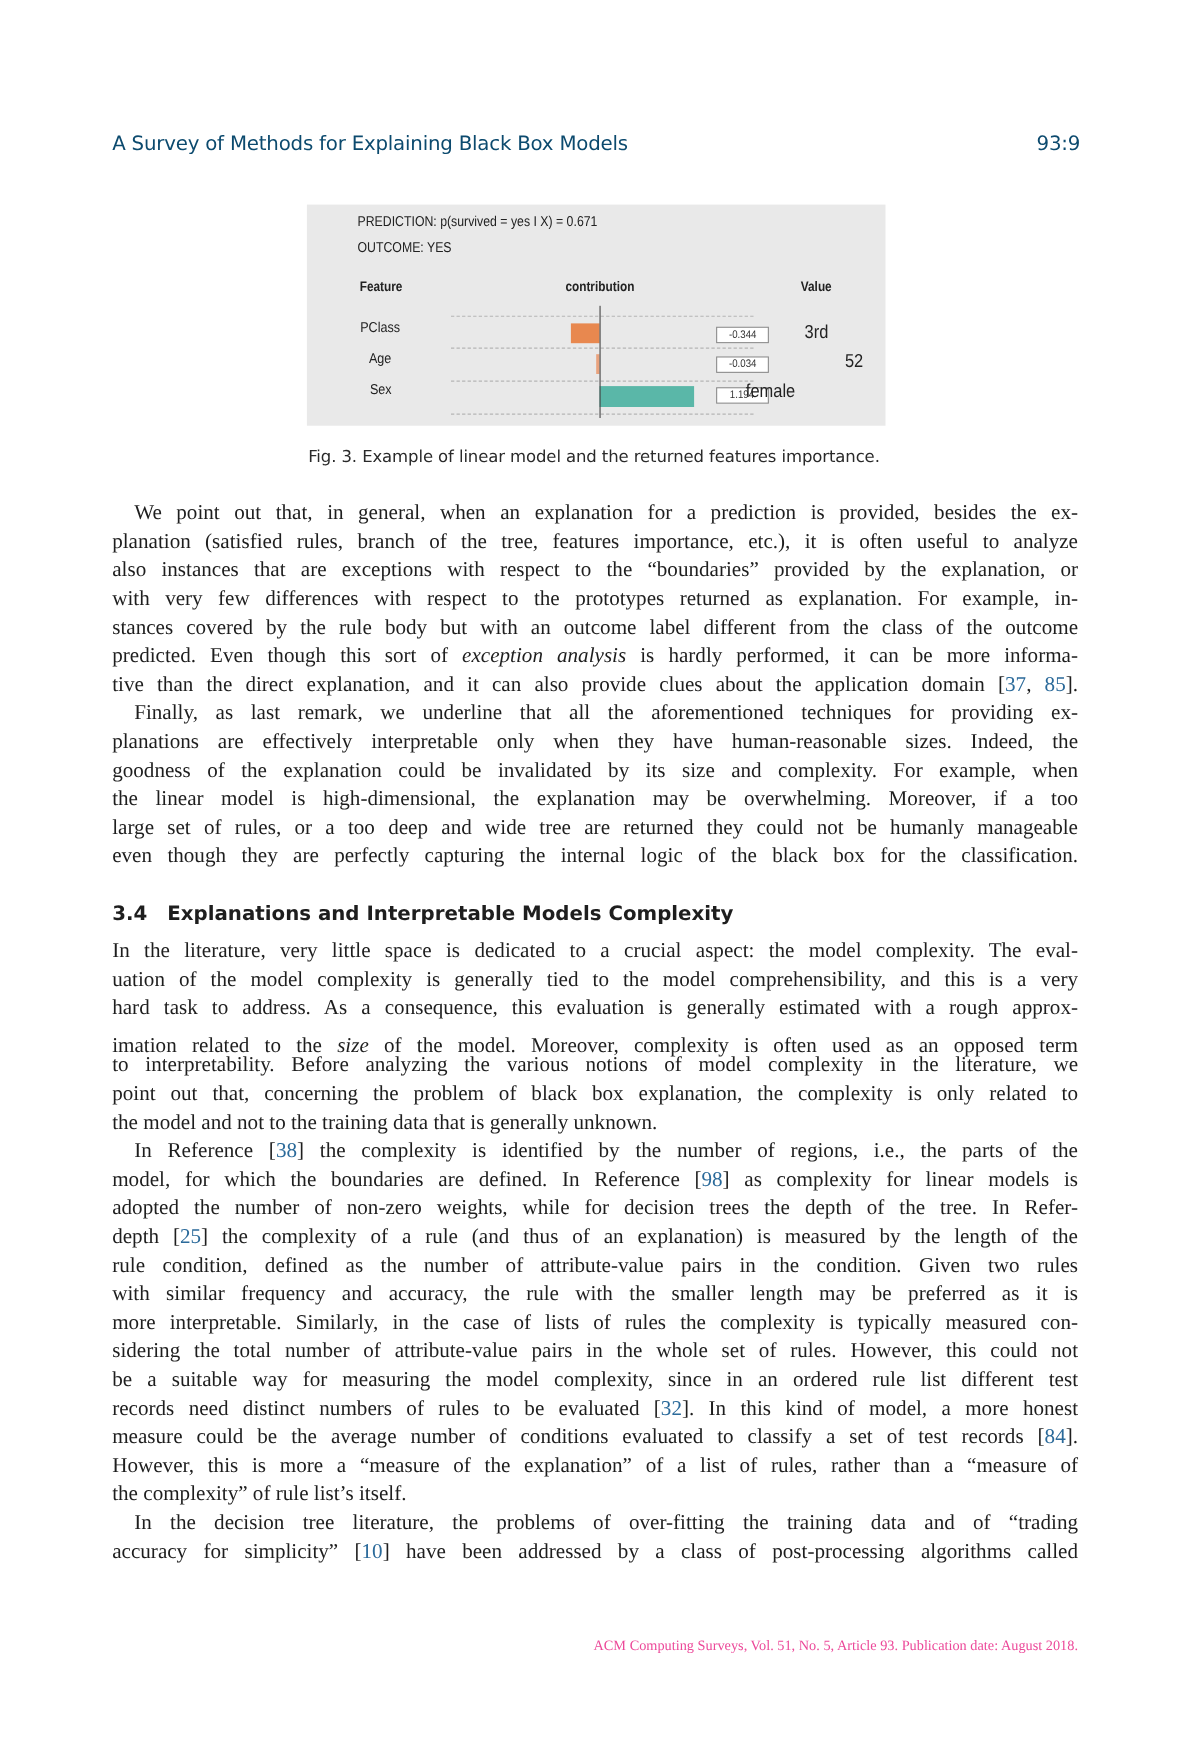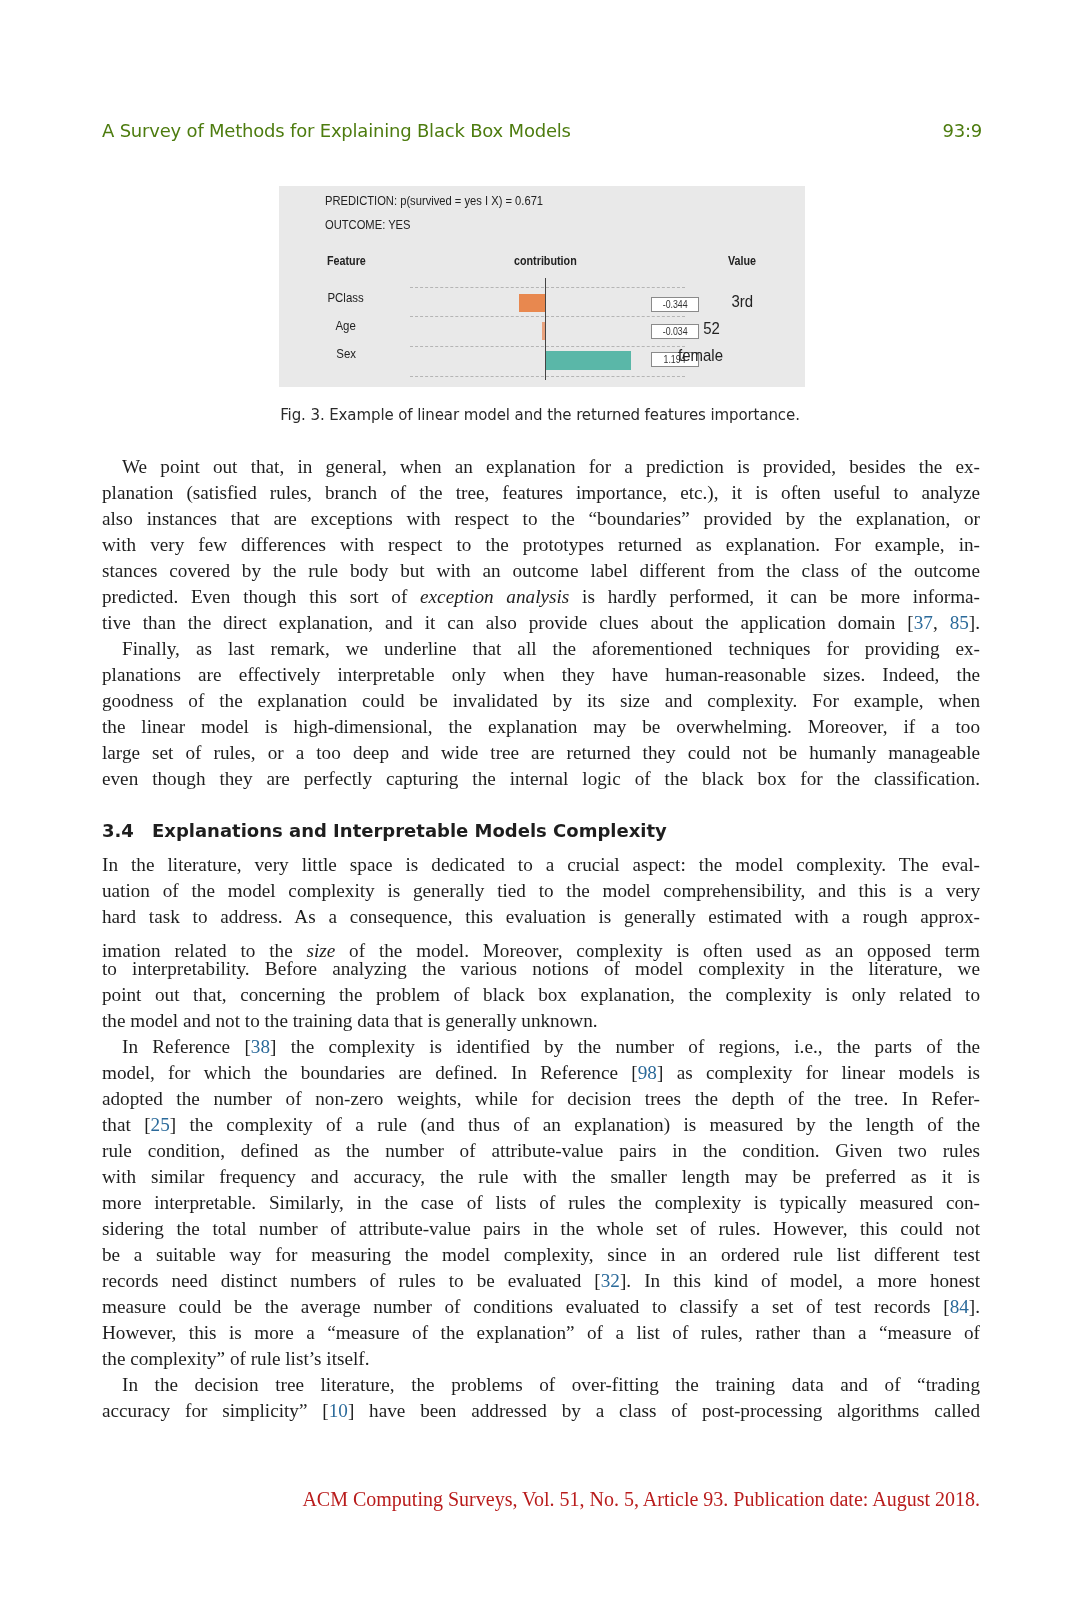--- a/index.html
+++ b/index.html
@@ -1,19 +1,19 @@
 <!DOCTYPE html>
 <html><head>
 <meta charset="utf-8">
 <style>
   html, body { margin: 0; padding: 0; background: #ffffff; }
   body { width: 1080px; height: 1600px; position: relative; overflow: hidden; color: #222; }
 
   #running-head { position: absolute; left: 102px; top: 120px; width: 880px; height: 26px;
-    font-family: "DejaVu Sans", sans-serif; font-size: 18px; color: #4d7c0f; letter-spacing: -0.2px; }
+    font-family: "DejaVu Sans", sans-serif; font-size: 18px; color: #0c4a6e; letter-spacing: -0.2px; }
   #running-head .title { position: absolute; left: 0; top: 0; }
   #running-head .pageno { position: absolute; right: 0; top: 0; }
 
   
   #figure { position: absolute; left: 279px; top: 186px; width: 526px; height: 201px; background: #e9e9e9; }
   .fig-text { position: absolute; font-family: "Liberation Sans", sans-serif; font-size: 13px; color: #222;
     transform: scaleX(0.86); transform-origin: left top; white-space: nowrap; }
   .fig-head { font-weight: bold; font-size: 12.5px; }
   .dash { position: absolute; left: 410px; width: 275px; height: 0; border-top: 1px dashed #b5b5b5; }
   .zero-axis { position: absolute; left: 545px; top: 278px; width: 1px; height: 102px; background: #444; }
@@ -34,21 +34,21 @@
     color: #1e1e1e; white-space: nowrap; text-align: justify; text-align-last: justify; height: 26px; line-height: 26px; }
   .line.last { text-align-last: left; }
   .line.indent { left: 122px; width: 858px; }
   .ref { color: #2b6a9a; }
   .it { font-style: italic; }
 
   #section-heading { position: absolute; left: 102px; top: 820px; font-family: "DejaVu Sans", sans-serif;
     font-weight: bold; font-size: 18px; color: #1e1e1e; }
   #section-heading .num { display: inline-block; width: 50px; }
 
-  #footer { position: absolute; right: 100px; top: 1488px; font-family: "Liberation Serif", serif; font-size: 20px; color: #b91c1c; }
+  #footer { position: absolute; right: 100px; top: 1488px; font-family: "Liberation Serif", serif; font-size: 13px; color: #ec4899; }
 </style>
 </head>
 <body>
 
 <div id="running-head">
   <span class="title">A Survey of Methods for Explaining Black Box Models</span>
   <span class="pageno">93:9</span>
 </div>
 
 <div id="figure"></div>
@@ -70,21 +70,21 @@
 
 <div class="feat" style="left:316px; top:290px;"><span>PClass</span></div>
 <div class="feat" style="left:316px; top:318px;"><span>Age</span></div>
 <div class="feat" style="left:316px; top:346px;"><span>Sex</span></div>
 
 <div class="valbox" style="top:297px;text-align:center;"><span>-0.344</span></div>
 <div class="valbox" style="top:324px;"><span>-0.034</span></div>
 <div class="valbox" style="top:352px;"><span>1.194</span></div>
 
 <div class="val" style="left:707px; top:292px;"><span>3rd</span></div>
-<div class="val" style="left:676px; top:319px;"><span>52</span></div>
+<div class="val" style="left:741px; top:319px;"><span>52</span></div>
 <div class="val" style="left:666px; top:346px;text-align:center;"><span>female</span></div>
 
 <div id="caption">Fig. 3.  Example of linear model and the returned features importance.</div>
 
 <div class="line indent" style="top:454px;">We point out that, in general, when an explanation for a prediction is provided, besides the ex-</div>
 <div class="line" style="top:480px;">planation (satisfied rules, branch of the tree, features importance, etc.), it is often useful to analyze</div>
 <div class="line" style="top:506px;">also instances that are exceptions with respect to the “boundaries” provided by the explanation, or</div>
 <div class="line" style="top:532px;">with very few differences with respect to the prototypes returned as explanation. For example, in-</div>
 <div class="line" style="top:558px;">stances covered by the rule body but with an outcome label different from the class of the outcome</div>
 <div class="line" style="top:584px;"><span>predicted. Even though this sort of </span><span class="it">exception analysis</span><span> is hardly performed, it can be more informa-</span></div>
@@ -105,21 +105,21 @@
 <div class="line" style="top:878px;">uation of the model complexity is generally tied to the model comprehensibility, and this is a very</div>
 <div class="line" style="top:904px;">hard task to address. As a consequence, this evaluation is generally estimated with a rough approx-</div>
 <div class="line" style="top:938px;"><span>imation related to the </span><span class="it">size</span><span> of the model. Moreover, complexity is often used as an opposed term</span></div>
 <div class="line" style="top:956px;">to interpretability. Before analyzing the various notions of model complexity in the literature, we</div>
 <div class="line" style="top:982px;">point out that, concerning the problem of black box explanation, the complexity is only related to</div>
 <div class="line last" style="top:1008px;">the model and not to the training data that is generally unknown.</div>
 
 <div class="line indent" style="top:1034px;"><span>In Reference [</span><a class="ref">38</a><span>] the complexity is identified by the number of regions, i.e., the parts of the</span></div>
 <div class="line" style="top:1060px;"><span>model, for which the boundaries are defined. In Reference [</span><a class="ref">98</a><span>] as complexity for linear models is</span></div>
 <div class="line" style="top:1086px;">adopted the number of non-zero weights, while for decision trees the depth of the tree. In Refer-</div>
-<div class="line" style="top:1112px;"><span>that [</span><a class="ref">25</a><span>] the complexity of a rule (and thus of an explanation) is measured by the length of the</span></div>
+<div class="line" style="top:1112px;"><span>depth [</span><a class="ref">25</a><span>] the complexity of a rule (and thus of an explanation) is measured by the length of the</span></div>
 <div class="line" style="top:1138px;">rule condition, defined as the number of attribute-value pairs in the condition. Given two rules</div>
 <div class="line" style="top:1164px;">with similar frequency and accuracy, the rule with the smaller length may be preferred as it is</div>
 <div class="line" style="top:1190px;">more interpretable. Similarly, in the case of lists of rules the complexity is typically measured con-</div>
 <div class="line" style="top:1216px;">sidering the total number of attribute-value pairs in the whole set of rules. However, this could not</div>
 <div class="line" style="top:1242px;">be a suitable way for measuring the model complexity, since in an ordered rule list different test</div>
 <div class="line" style="top:1268px;"><span>records need distinct numbers of rules to be evaluated [</span><a class="ref">32</a><span>]. In this kind of model, a more honest</span></div>
 <div class="line" style="top:1294px;"><span>measure could be the average number of conditions evaluated to classify a set of test records [</span><a class="ref">84</a><span>].</span></div>
 <div class="line" style="top:1320px;">However, this is more a “measure of the explanation” of a list of rules, rather than a “measure of</div>
 <div class="line last" style="top:1346px;">the complexity” of rule list’s itself.</div>
 

